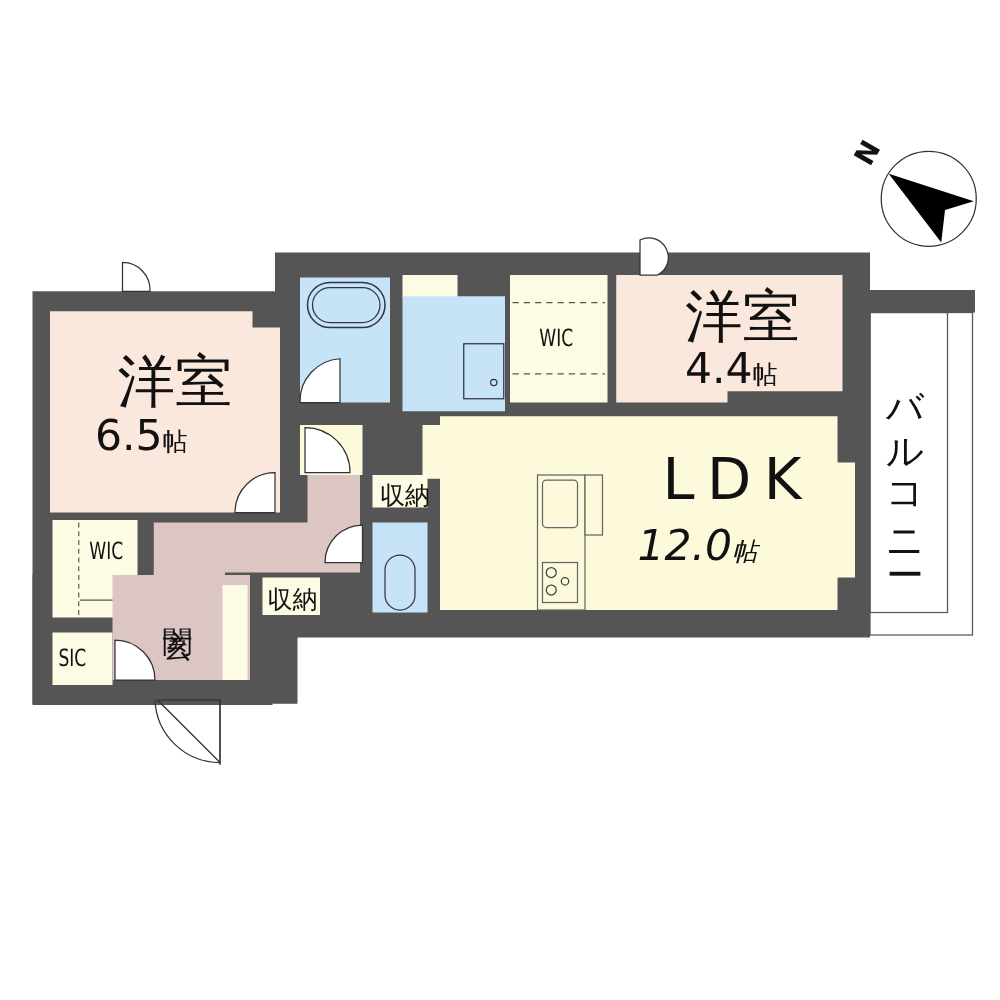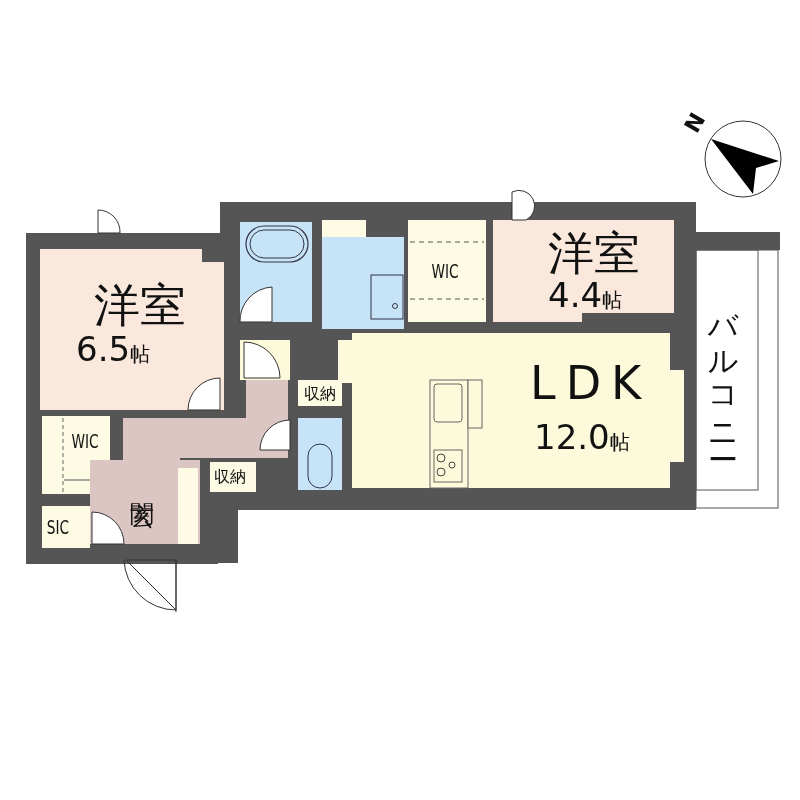--- a/index.html
+++ b/index.html
@@ -3,21 +3,21 @@
 <meta charset="utf-8">
 <style>
   html, body { margin: 0; padding: 0; background: #ffffff; }
   body { width: 800px; height: 800px; position: relative; overflow: hidden; font-family: "DejaVu Sans", sans-serif; }
   svg { position: absolute; left: 0; top: 0; }
   .lbl { position: absolute; color: #111; font-family: "DejaVu Sans", sans-serif; text-align: center; line-height: 1; white-space: nowrap; }
   .room-big { font-size: 46px; }
   .room-num { font-size: 34px; }
   .room-num small { font-size: 20px; }
   .small-lbl { font-size: 19px; font-family: "DejaVu Sans Condensed", "DejaVu Sans", sans-serif; transform: scaleX(0.8); }
-  .storage-lbl { font-size: 16px; }
+  .storage-lbl { font-size: 20px; }
   .vert { writing-mode: vertical-rl; font-size: 30px; letter-spacing: 4px; }
   .genkan { writing-mode: vertical-rl; font-size: 24px; letter-spacing: 0px; }
 </style>
 </head>
 <body>
 
 <svg width="800" height="800" viewBox="0 0 800 800">
 
   <g fill="#555555">
 
@@ -104,21 +104,21 @@
 <div class="lbl room-num" style="left:76px;top:332px;">
   <span>6.5</span><small>帖</small>
 </div>
 
 <div class="lbl room-big" style="left:548px;top:230px;">洋室</div>
 <div class="lbl room-num" style="left:548px;top:278px;">
   <span>4.4</span><small>帖</small>
 </div>
 
 <div class="lbl room-big" style="left:530px;top:360px;letter-spacing:10px;">LDK</div>
-<div class="lbl room-num" style="left:534px;top:420px;">
+<div class="lbl room-num" style="left:510px;top:420px;font-style:italic;">
   <span>12.0</span><small>帖</small>
 </div>
 
 <div class="lbl small-lbl" style="left:68px;top:432px;">WIC</div>
 <div class="lbl small-lbl" style="left:428px;top:262px;">WIC</div>
 
 <div class="lbl small-lbl" style="left:44px;top:518px;">SIC</div>
 
 <div class="lbl genkan" style="left:130px;top:484px;">玄関</div>
 

